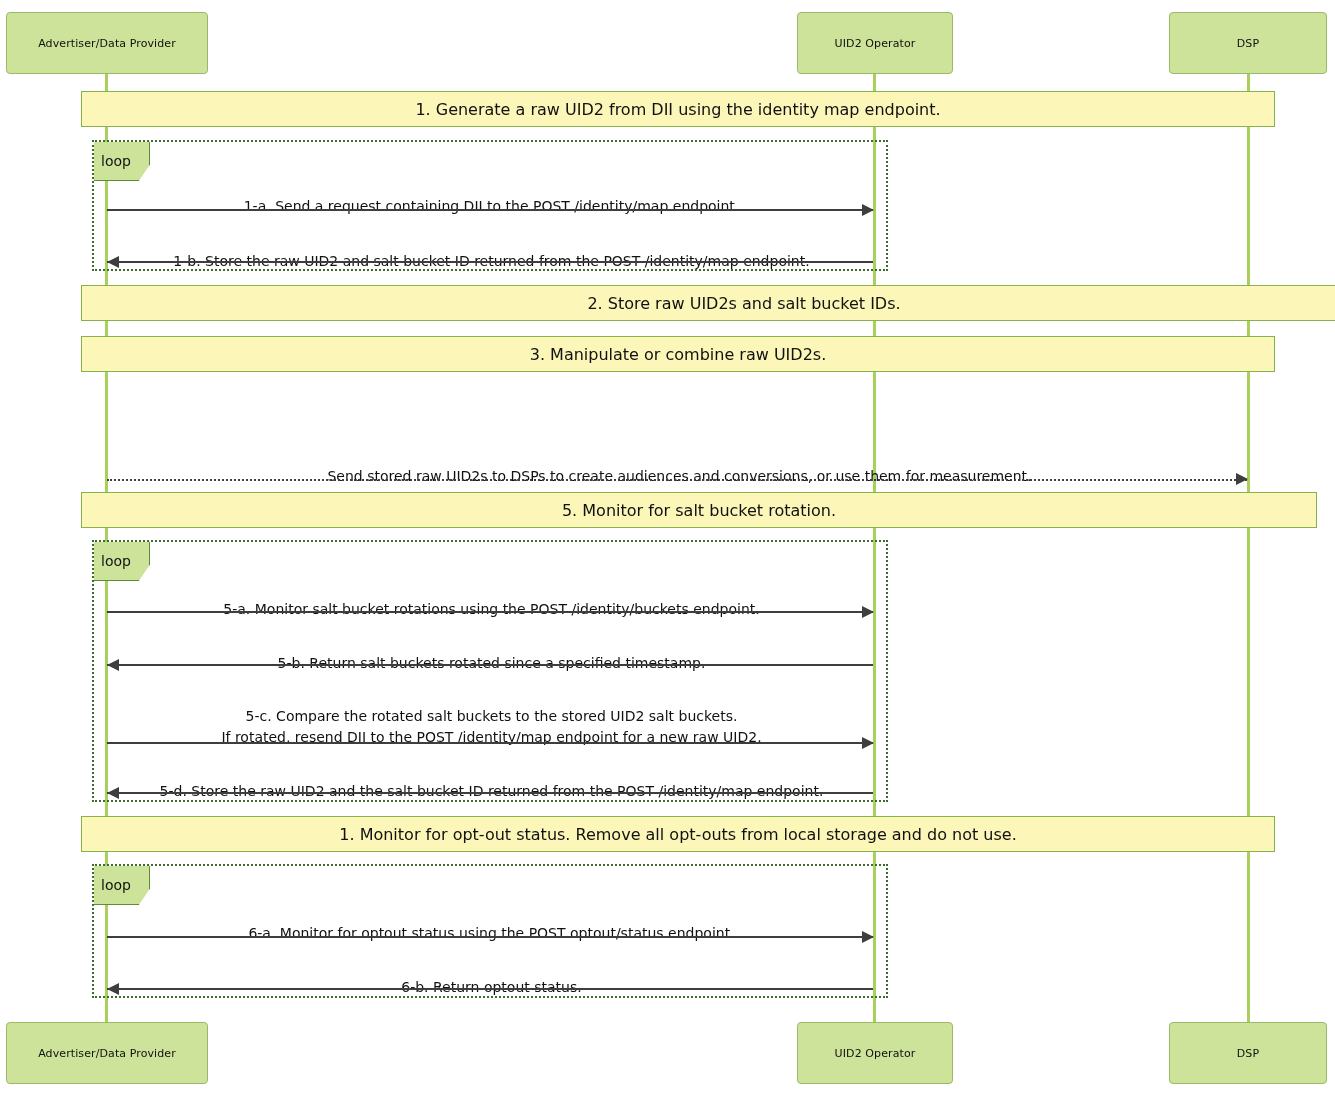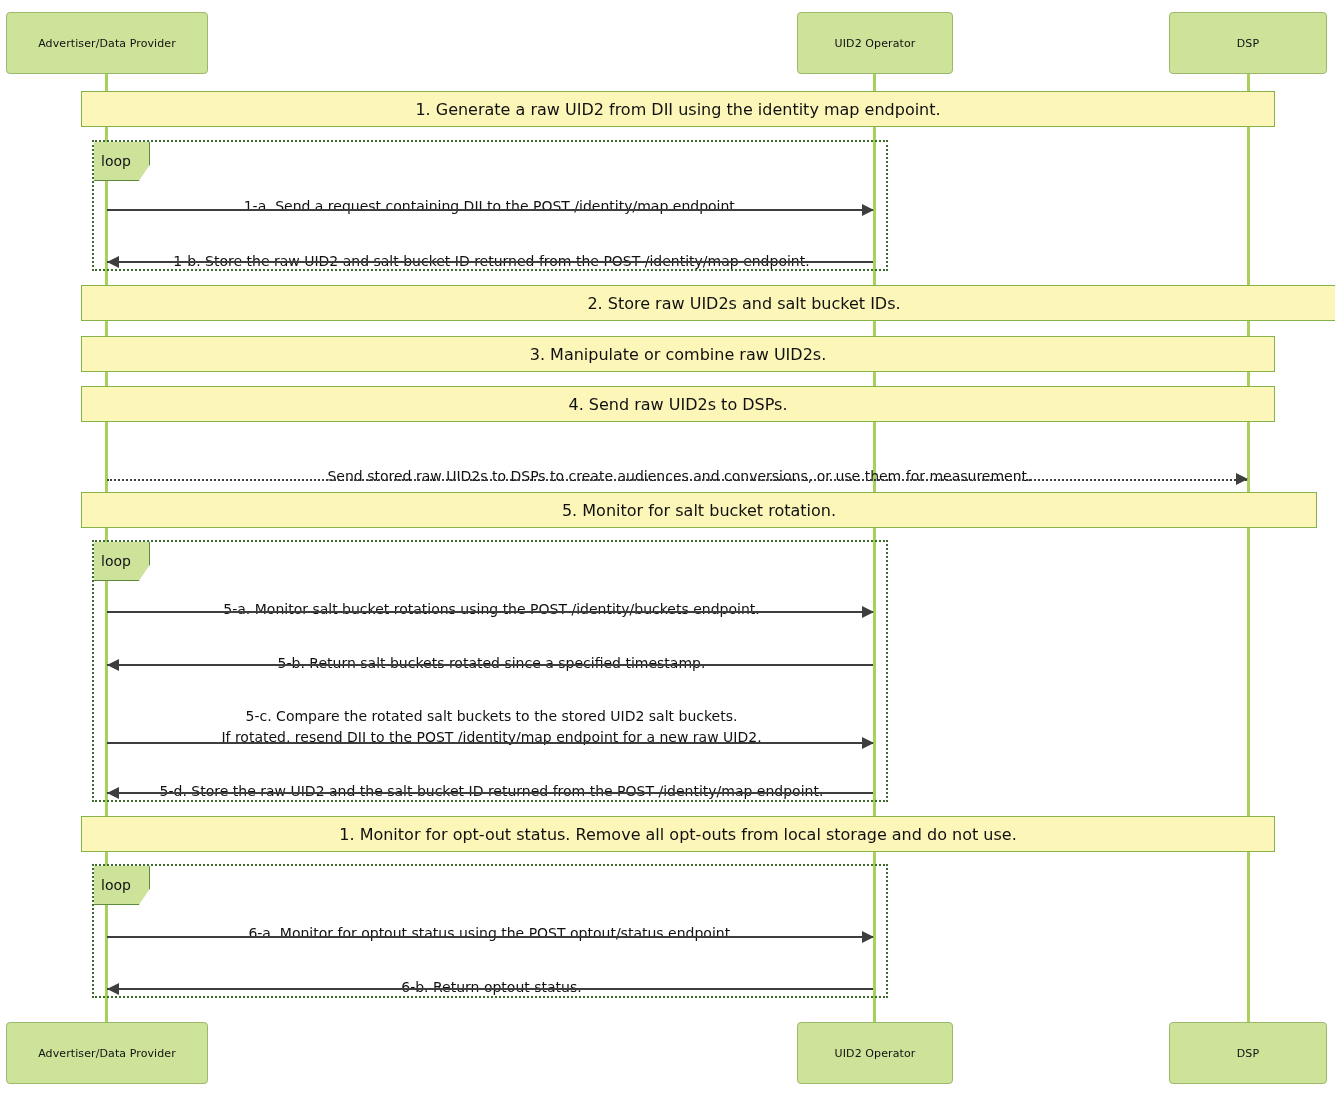--- a/index.html
+++ b/index.html
@@ -143,23 +143,20 @@
   <div class="arrowhead left" style="left:107px; top:256px;"></div>
 
   <div class="note" style="left:81px; top:285px; width:1326px; height:36px;">
     <span>2. Store raw UID2s and salt bucket IDs.</span>
   </div>
 
   <div class="note" style="left:81px; top:336px; width:1194px; height:36px;">
     <span>3. Manipulate or combine raw UID2s.</span>
   </div>
 
-  <div class="note" style="left:81px; top:386px; width:1194px; height:36px;">
-    <span>4. Send raw UID2s to DSPs.</span>
-  </div>
 
   <div class="msg-label" style="left:110px; top:445px; width:1139px;">
     <span>Send stored raw UID2s to DSPs to create audiences and conversions, or use them for measurement.</span>
   </div>
   <div class="msg-line dotted" style="left:107px; top:479px; width:1140px;"></div>
   <div class="arrowhead right" style="left:1236px; top:473px;"></div>
 
   <div class="note" style="left:81px; top:492px; width:1236px; height:36px;">
     <span>5. Monitor for salt bucket rotation.</span>
   </div>

